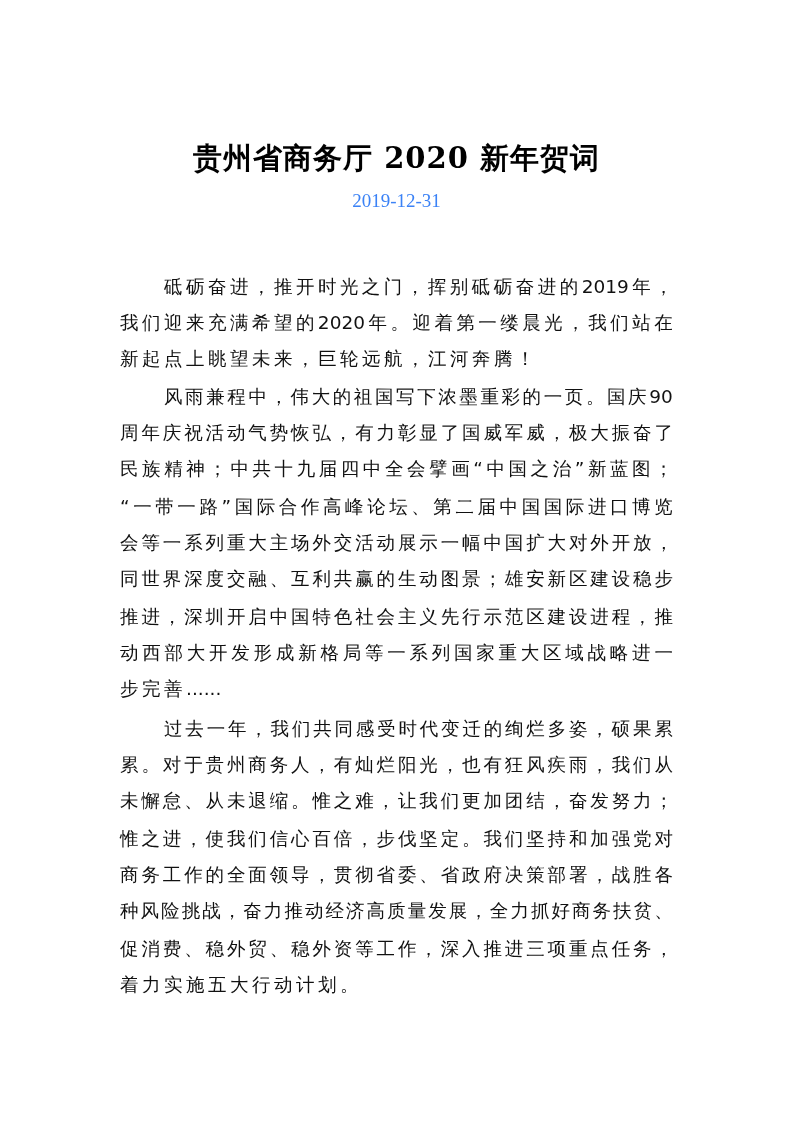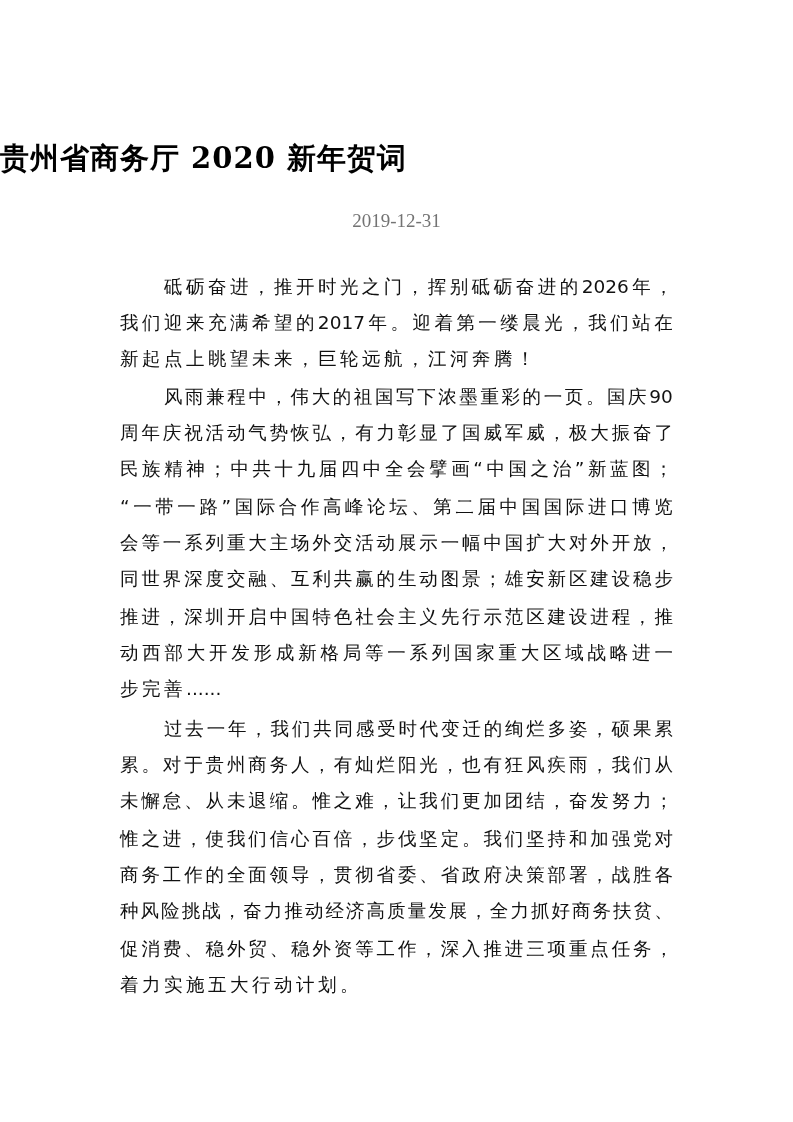--- a/index.html
+++ b/index.html
@@ -1,26 +1,26 @@
 <!DOCTYPE html>
 <html><head>
   <meta charset="utf-8">
   <style>
     html, body { margin: 0; padding: 0; background: #ffffff; }
     body { width: 793px; height: 1122px; position: relative; overflow: hidden; }
     .page { position: absolute; left: 0; top: 0; width: 793px; height: 1122px; background: #fff; }
     .title {
-      position: absolute; left: 0; top: 138px; width: 793px; 
+      position: absolute; left: 0; top: 138px; width: 793px; text-align: center;
       font-family: "DejaVu Serif", "Liberation Serif", serif;
       font-weight: bold; font-size: 29px; color: #000; letter-spacing: 1px; line-height: 40px;
     }
     .date {
       position: absolute; left: 0; top: 188px; width: 793px; text-align: center;
       font-family: "Liberation Serif", "DejaVu Serif", serif;
-      font-size: 19px; color: #737373; line-height: 26px; margin-top: 20px;
+      font-size: 19px; color: #3b82f6; line-height: 26px;
     }
     .line {
       position: absolute; left: 120px; width: 553px; height: 34px;
       font-family: "DejaVu Sans", "Liberation Sans", sans-serif;
       font-size: 18.5px; color: #111; line-height: 34px;
       text-align: justify; text-align-last: justify; white-space: nowrap;
       display: flex; justify-content: space-between;
     }
     .line.indent { left: 164px; width: 509px; }
     .line.last { justify-content: flex-start; }
@@ -46,35 +46,35 @@
       <span class="ch">之</span>
       <span class="ch">门</span>
       <span class="ch">，</span>
       <span class="ch">挥</span>
       <span class="ch">别</span>
       <span class="ch">砥</span>
       <span class="ch">砺</span>
       <span class="ch">奋</span>
       <span class="ch">进</span>
       <span class="ch">的</span>
-      <span class="ch">2026</span>
+      <span class="ch">2019</span>
       <span class="ch">年</span>
       <span class="ch">，</span>
     </div>
   <div class="line" style="top:306px">
       <span class="ch">我</span>
       <span class="ch">们</span>
       <span class="ch">迎</span>
       <span class="ch">来</span>
       <span class="ch">充</span>
       <span class="ch">满</span>
       <span class="ch">希</span>
       <span class="ch">望</span>
       <span class="ch">的</span>
-      <span class="ch">2017</span>
+      <span class="ch">2020</span>
       <span class="ch">年</span>
       <span class="ch">。</span>
       <span class="ch">迎</span>
       <span class="ch">着</span>
       <span class="ch">第</span>
       <span class="ch">一</span>
       <span class="ch">缕</span>
       <span class="ch">晨</span>
       <span class="ch">光</span>
       <span class="ch">，</span>

